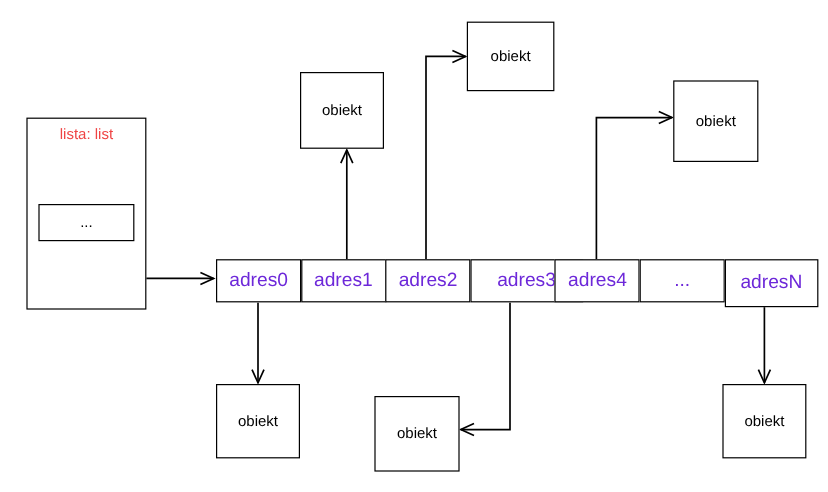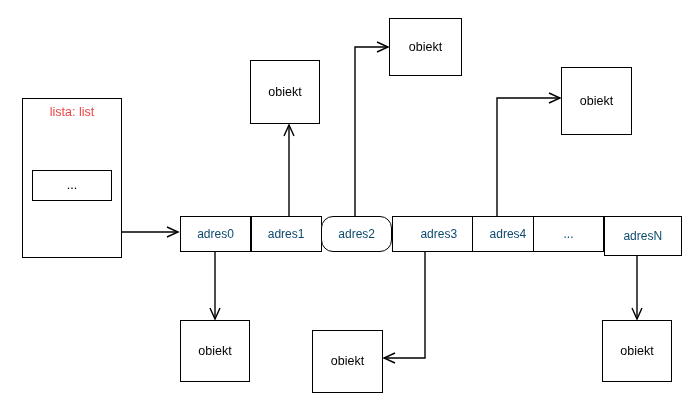--- a/index.html
+++ b/index.html
@@ -71,22 +71,22 @@
     white-space: pre-line;
   }
   .array-cell {
     position: absolute;
     box-sizing: border-box;
     border: 1.4px solid #000000;
     background: #ffffff;
     display: flex;
     align-items: center;
     justify-content: center;
-    font-size: 12px;
-    color: #0c4a6e;
+    font-size: 16px;
+    color: #6d28d9;
     z-index: 2;
   }
 </style>
 </head>
 <body>
 
 <div id="canvas">
 
   <svg id="wires" viewBox="0 0 690 410" xmlns="http://www.w3.org/2000/svg">
     <defs></defs>
@@ -121,25 +121,25 @@
   </div>
 
 
   <div class="field-box" style="left:32px; top:170px; width:80px; height:31px;">...</div>
 
 
   <div class="array-cell" style="left:180px; top:216px; width:71px; height:36px;">adres0</div>
 
   <div class="array-cell" style="left:250.6px; top:216px; width:71px; height:36px;">adres1</div>
 
-  <div class="array-cell" style="left:321.2px; top:216px; width:71px; height:36px;border-radius:12px;">adres2</div>
+  <div class="array-cell" style="left:321.2px; top:216px; width:71px; height:36px;">adres2</div>
 
   <div class="array-cell" style="left:391.8px; top:216px; width:94px; height:36px;">adres3</div>
 
-  <div class="array-cell" style="left:462.4px; top:216px; width:71px; height:36px;margin-left:10px;">adres4</div>
+  <div class="array-cell" style="left:462.4px; top:216px; width:71px; height:36px;">adres4</div>
 
   <div class="array-cell" style="left:533px; top:216px; width:71px; height:36px;">...</div>
 
   <div class="array-cell" style="left:603.6px; top:216px; width:78.4px; height:40px;">adresN</div>
 
   <div class="box obiekt-box" style="left:250px; top:60px; width:70px; height:64px;">obiekt</div>
 
   <div class="box obiekt-box" style="left:389px; top:18px; width:73px; height:58px;">obiekt</div>
 
   <div class="box obiekt-box" style="left:561px; top:67px; width:71px; height:68px;">obiekt</div>

